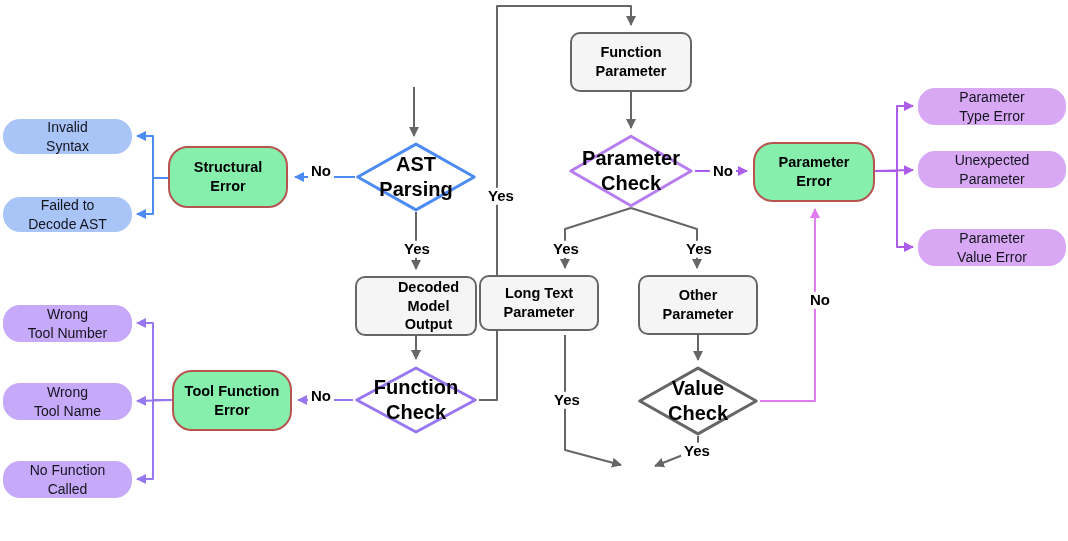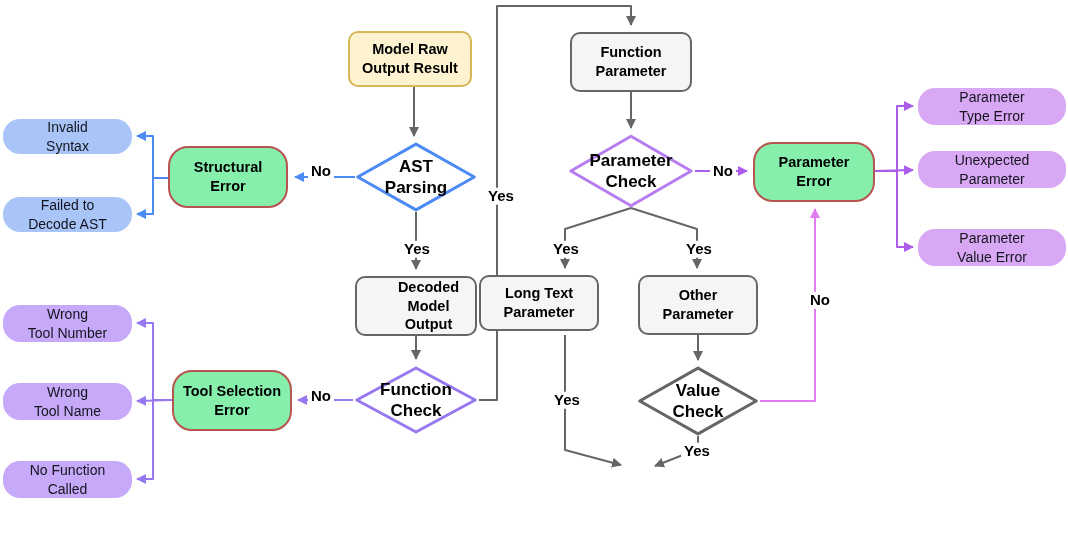--- a/index.html
+++ b/index.html
@@ -20,21 +20,21 @@
   .rounded { border-radius:20px; }
   .yellow { background:#fdf3d0; border-color:#d6b656; }
   .gray   { background:#f5f5f5; border-color:#666666; }
   .red    { background:#86efac; border-color:#b85450; }
   .pill {
     border-radius:17px; font-size:14px; line-height:1.3; color:#14141e;
   }
   .pill.blue   { background:#a9c5f8; }
   .pill.purple { background:#c6a9f8;text-align:center; }
   .pill.violet { background:#d8a8f5; }
-  .diamond { font-weight:bold; font-size:17px; line-height:1.25; background:transparent;justify-content:center; }
+  .diamond { font-weight:bold; font-size:20px; line-height:1.25; background:transparent;justify-content:center; }
   .diamond svg { position:absolute; left:0; top:0; width:100%; height:100%; }
   .diamond .dlabel { position:relative; }
   .edge-label {
     position:absolute; transform:translate(-50%,-50%);
     background:#ffffff; padding:0 3px;
     font-weight:bold; font-size:15px; color:#000; line-height:1.1;
   }
 </style>
 </head>
 <body>
@@ -83,33 +83,31 @@
 
       <polyline stroke="#AB5CE8" points="695,171 747,171" marker-end="url(#m-violet)"></polyline>
       <polyline stroke="#AB5CE8" points="875,171 897,171 897,106 913,106" marker-end="url(#m-violet)"></polyline>
       <polyline stroke="#AB5CE8" points="897,171 897,247 913,247" marker-end="url(#m-violet)"></polyline>
       <polyline stroke="#AB5CE8" points="875,171 913,170" marker-end="url(#m-violet)"></polyline>
 
       <polyline stroke="#E07BF0" points="760,401 815,401 815,209" marker-end="url(#m-magenta)"></polyline>
     </g>
   </svg>
 
-  <div class="node rect yellow" style="left:348px;top:31px;width:124px;height:56px;">Model Raw
-Output Result</div>
   <div class="node rect gray" style="left:570px;top:32px;width:122px;height:60px;">Function
 Parameter</div>
   <div class="node rect gray" style="left:355px;top:276px;width:122px;height:60px;padding-left:25px;">Decoded
 Model Output</div>
   <div class="node rect gray" style="left:479px;top:275px;width:120px;height:56px;">Long Text
 Parameter</div>
   <div class="node rect gray" style="left:638px;top:275px;width:120px;height:60px;">Other
 Parameter</div>
   <div class="node rect red rounded" style="left:168px;top:146px;width:120px;height:62px;">Structural
 Error</div>
-  <div class="node rect red rounded" style="left:172px;top:370px;width:120px;height:61px;">Tool Selection
+  <div class="node rect red rounded" style="left:172px;top:370px;width:120px;height:61px;">Tool Function
 Error</div>
   <div class="node rect red rounded" style="left:753px;top:142px;width:122px;height:60px;">Parameter
 Error</div>
 
   <div class="node pill blue" style="left:3px;top:197px;width:129px;height:35px;">Failed to
 Decode AST</div>
   <div class="node pill blue" style="left:3px;top:119px;width:129px;height:35px;">Invalid
 Syntax</div>
 
   <div class="node pill purple" style="left:3px;top:305px;width:129px;height:37px;">Wrong

